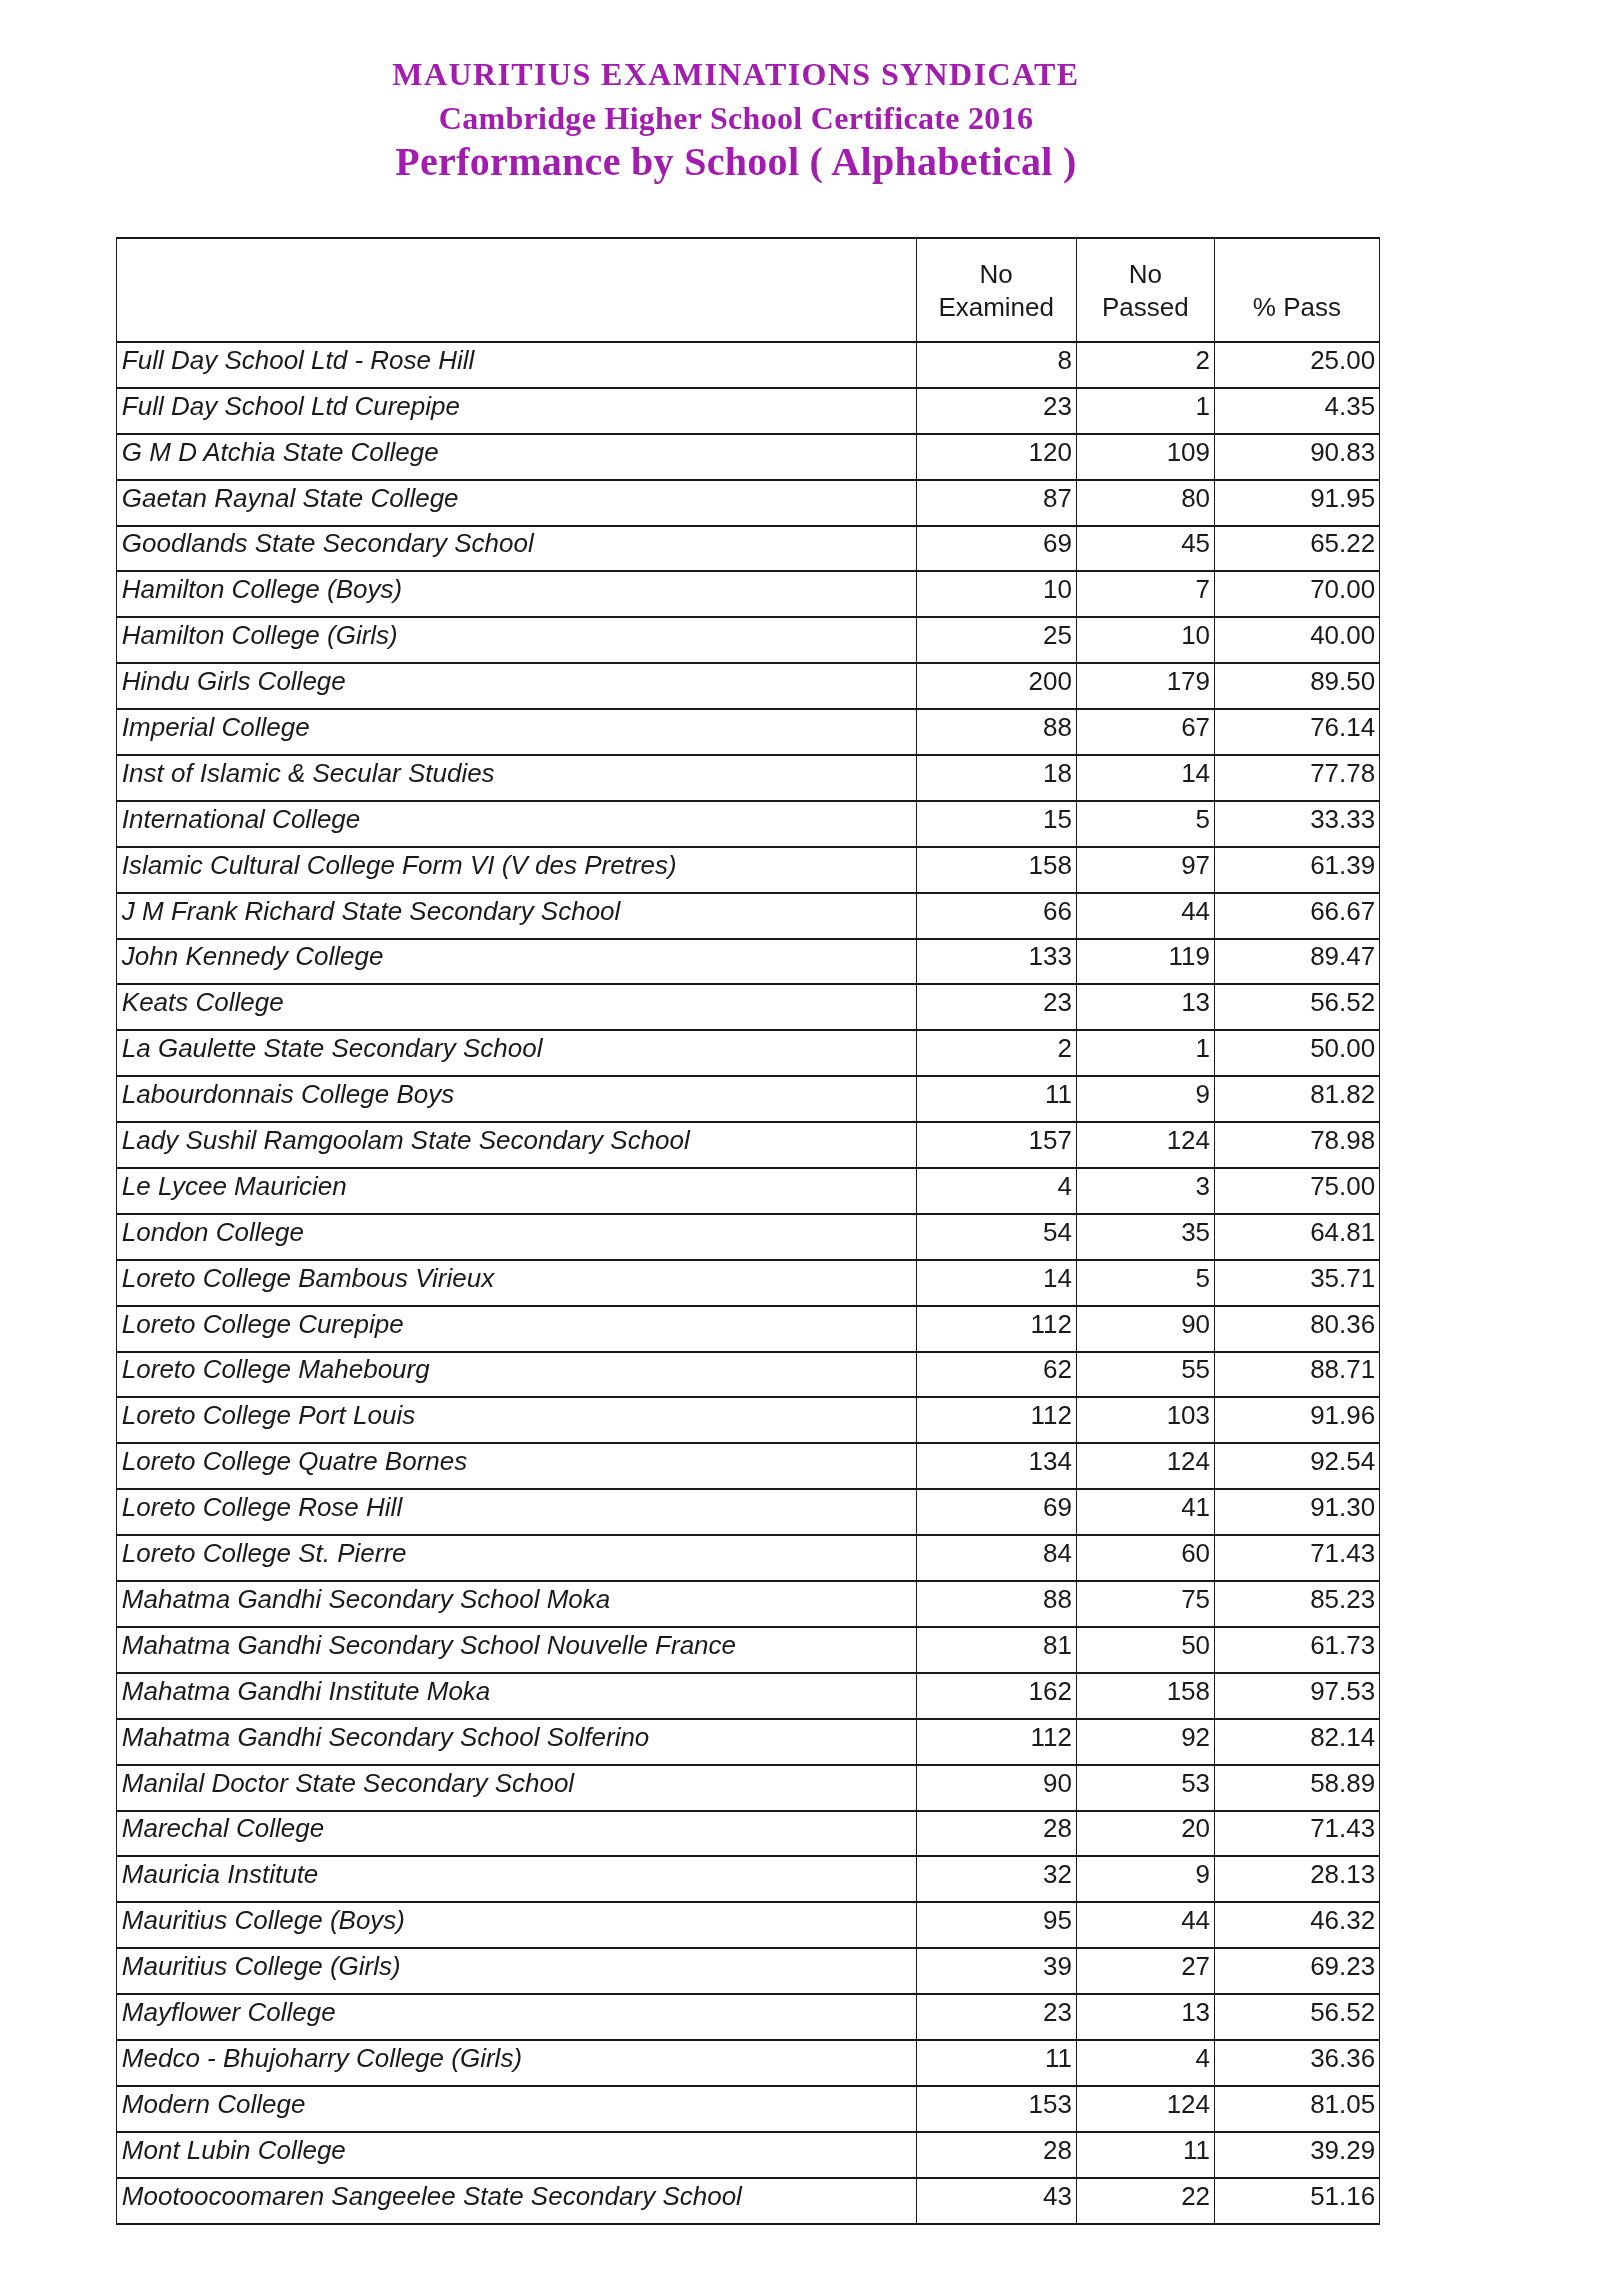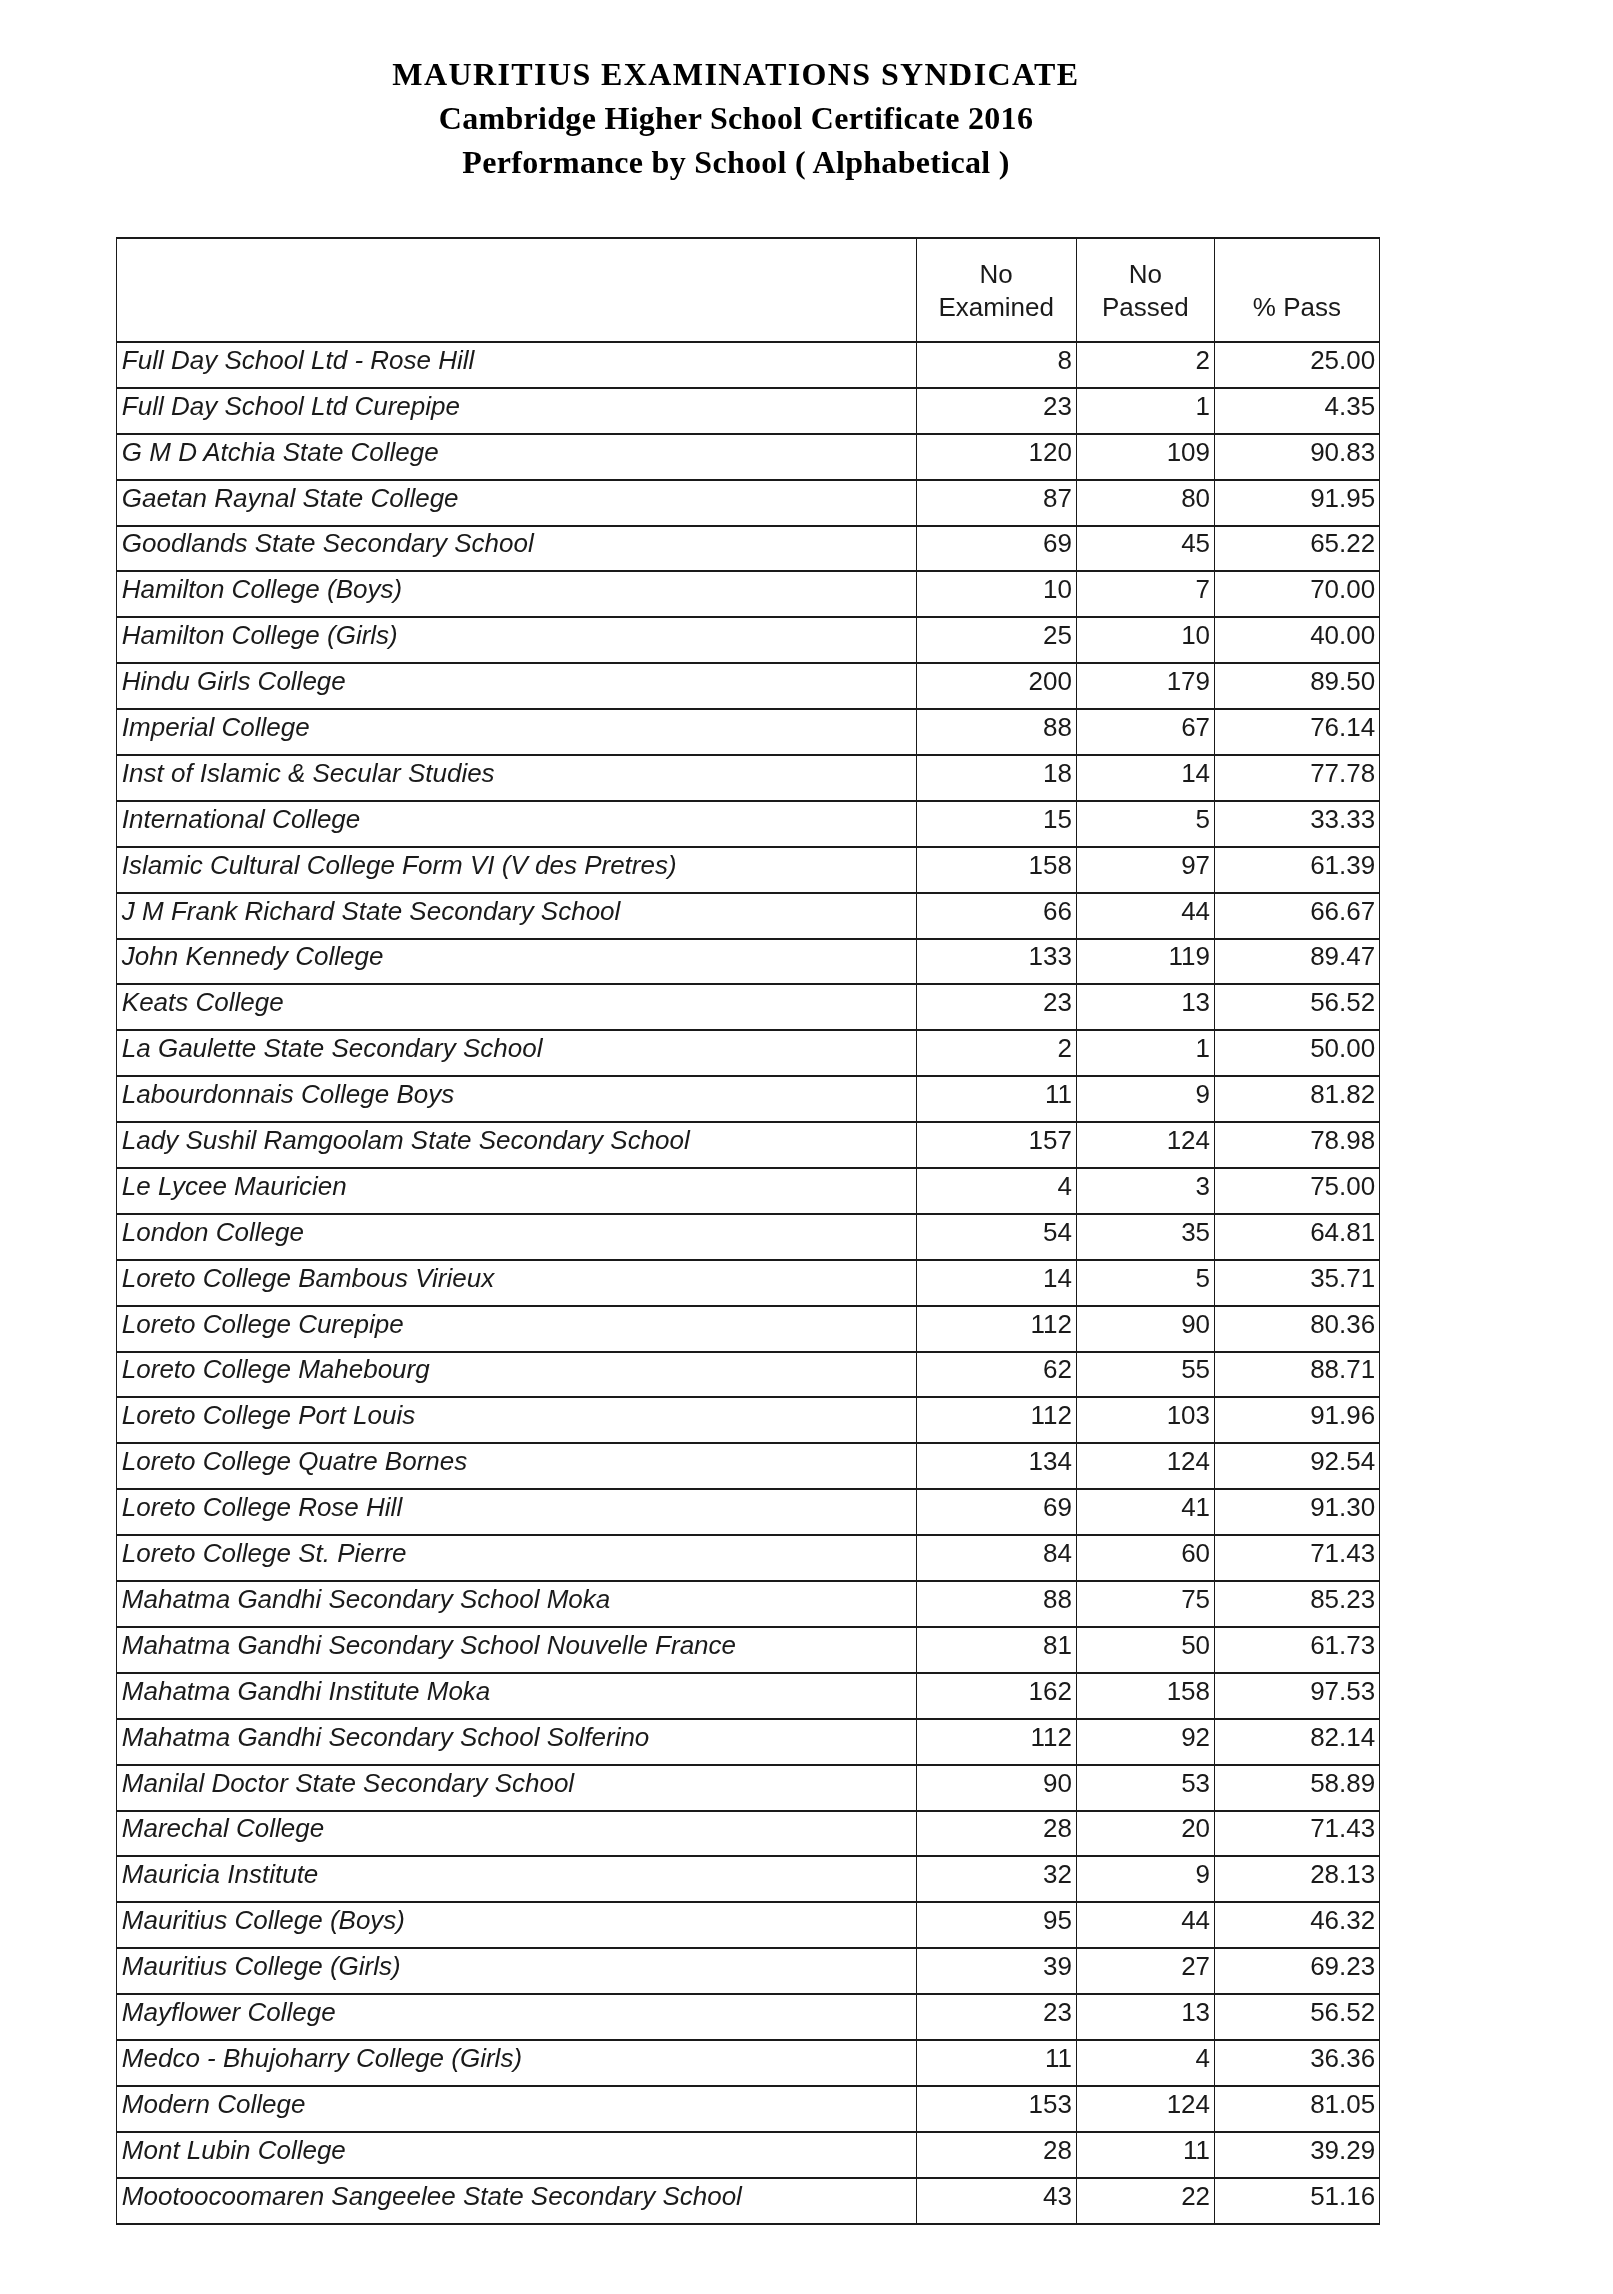--- a/index.html
+++ b/index.html
@@ -15,34 +15,34 @@
     color: #111111;
   }
   .header {
     position: absolute;
     top: 52px;
     left: 0;
     width: 1472px;
     text-align: center;
     font-family: "Liberation Serif", "DejaVu Serif", serif;
     font-weight: bold;
-    color: #000000;
+    color: #a21caf;
   }
   .header .line1 {
     font-size: 32px;
     letter-spacing: 1.4px;
     line-height: 44px;
   }
   .header .line2 {
     font-size: 32px;
     line-height: 44px;
     letter-spacing: 0.3px;
   }
   .header .line3 {
-    font-size: 32px;
+    font-size: 40px;
     line-height: 44px;
     letter-spacing: 0.3px;
   }
   table.results {
     position: absolute;
     left: 116px;
     top: 237px;
     width: 1264px;
     border-collapse: collapse;
     font-family: "Liberation Sans", "DejaVu Sans", sans-serif;

